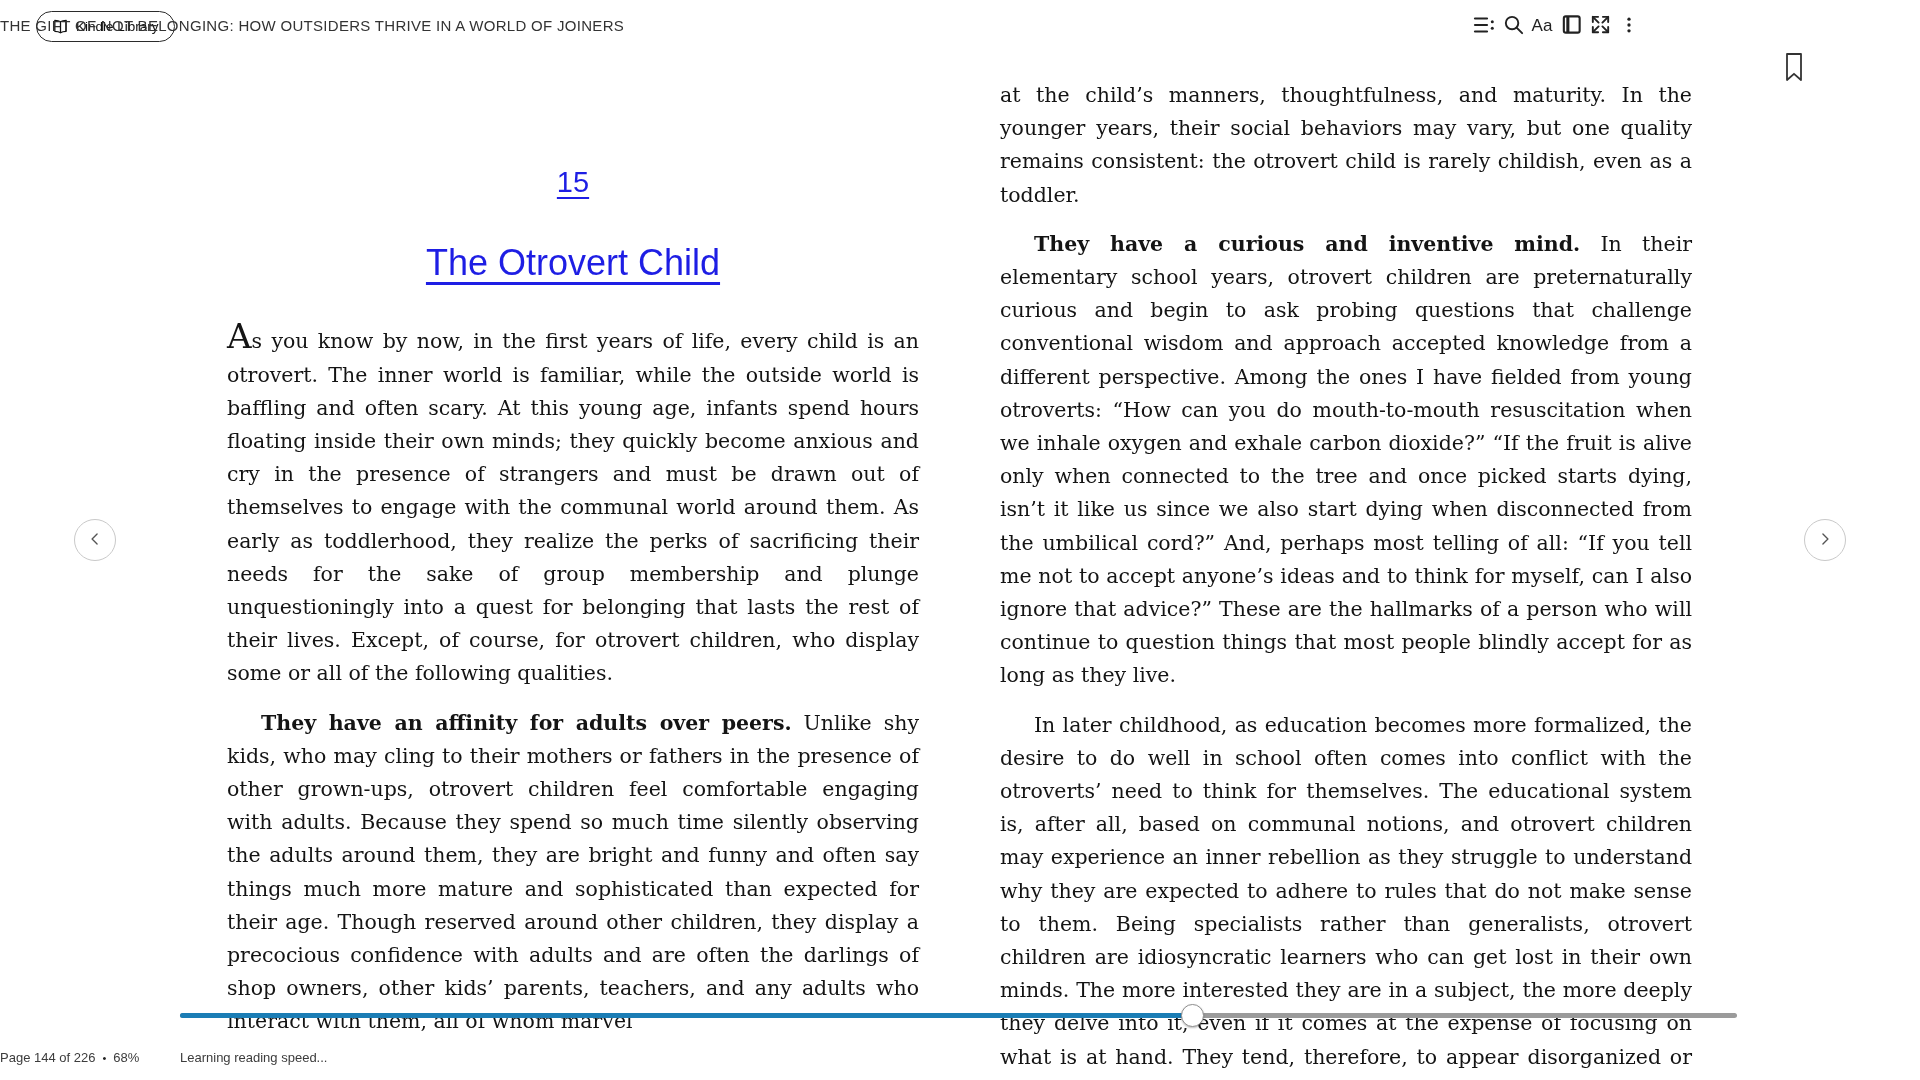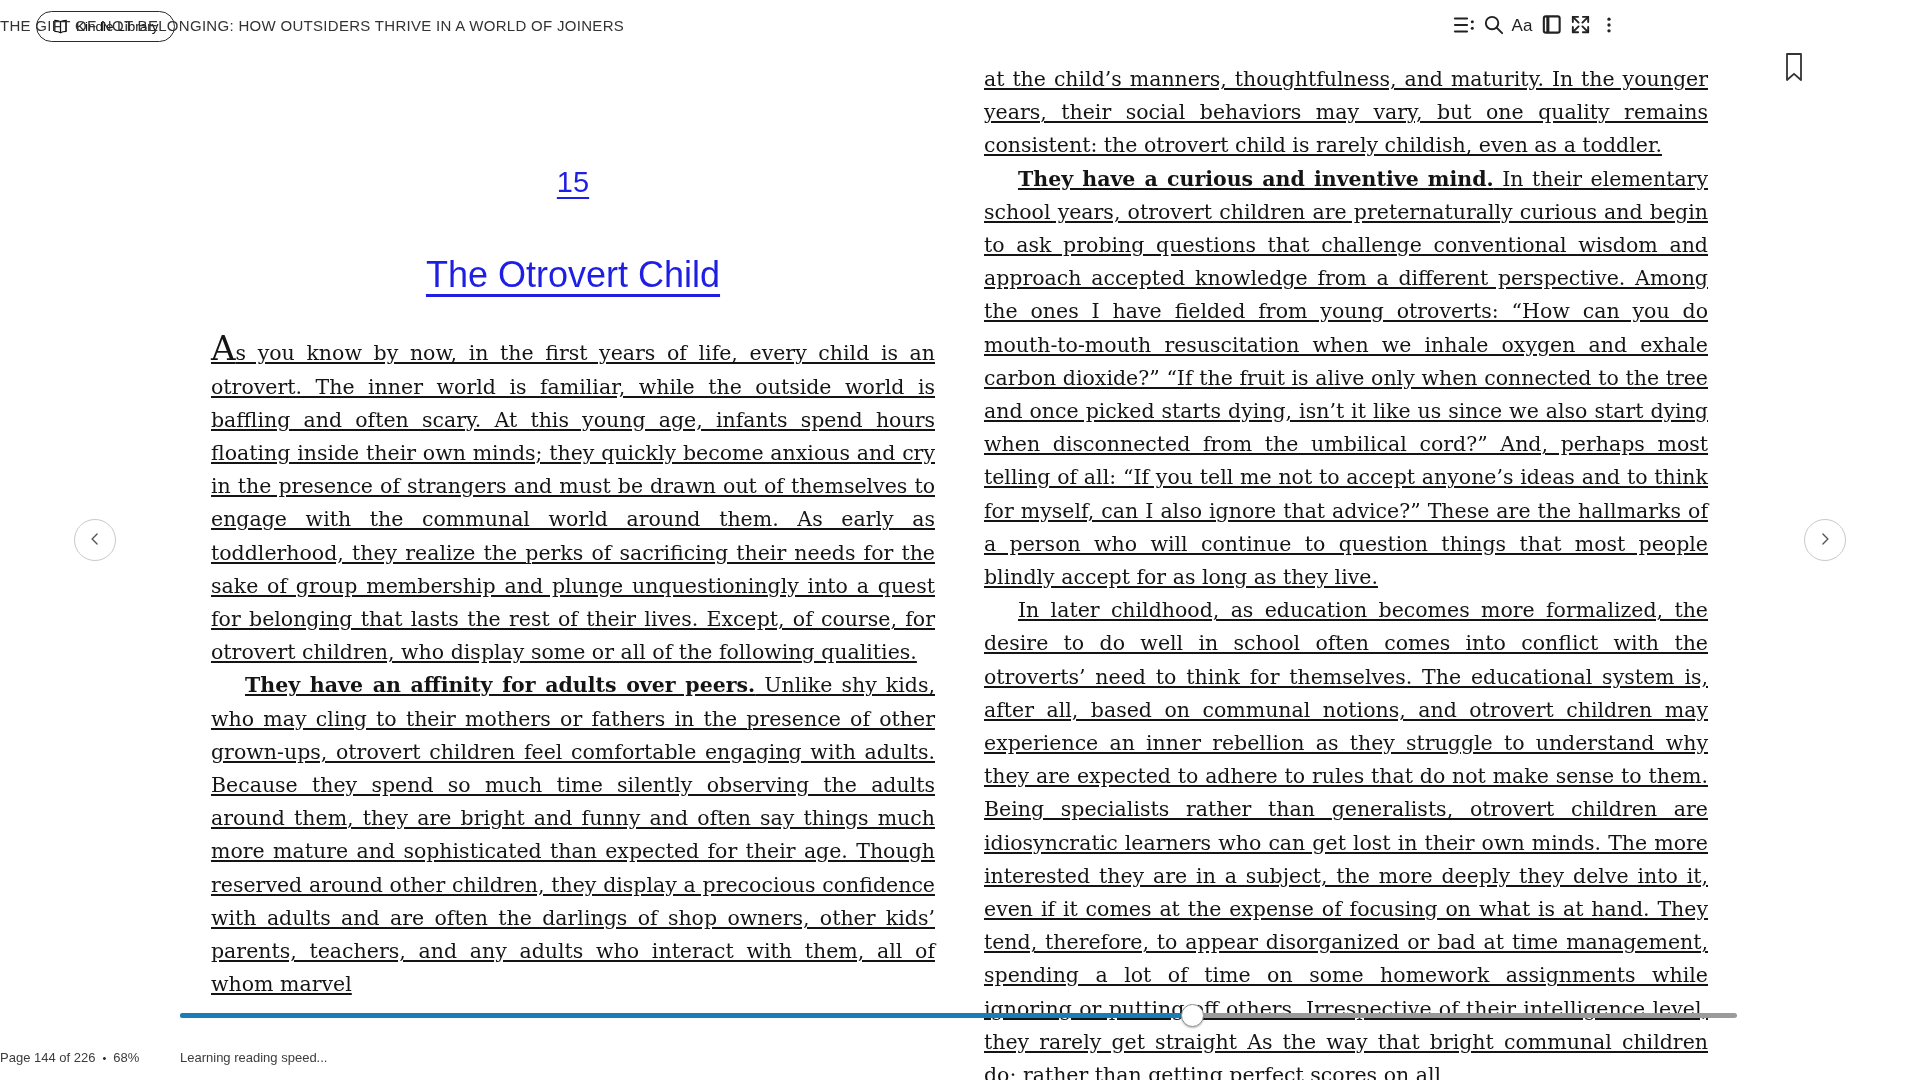--- a/index.html
+++ b/index.html
@@ -8,45 +8,45 @@
   .app { position:relative; width:1695px; height:1080px; background:#fff; }
 
   
   .topbar { position:absolute; top:0; left:0; right:0; height:52px; background:#fff; }
   .pill { position:absolute; left:36px; top:11px; height:31px; display:flex; align-items:center;
           gap:7px; padding:0 15px; border:1px solid #2b2b2b; border-radius:16px; background:#fff;
           font-size:13.5px; color:#111; cursor:pointer; font-family:"Liberation Sans",sans-serif; }
   .pill svg { display:block; }
   .book-title { position:absolute; left:0; right:0; top:17px; text-align:left;
                 font-size:15px; letter-spacing:.3px; color:#333; }
-  .tools { position:absolute; right:72px; top:12px; display:flex; align-items:center; gap:1px; }
+  .tools { position:absolute; right:52px; top:12px; display:flex; align-items:center; gap:1px; }
   .tool-btn { width:28px; height:28px; border:none; background:transparent; cursor:pointer;
               display:flex; align-items:center; justify-content:center; color:#222;
               font-family:"Liberation Sans",sans-serif; }
   .aa-glyph { font-size:17px; color:#222; }
   .bookmark-btn { position:absolute; left:1779px; top:50px; width:30px; height:36px; border:none;
                   background:transparent; cursor:pointer; }
 
   
   .page-area { position:absolute; top:52px; left:0; right:0; height:940px; }
   .col { position:absolute; width:724px; color:#141414;
          font-family:"DejaVu Serif","Liberation Serif",serif;
          font-size:20.5px; line-height:33.2px; text-align:justify; }
   .col.left  { left:211px; top:8px; }
   .col.right { left:984px; top:0; padding-top:11px; }
 
   .chapter-head { text-align:center; margin-top:106px; margin-bottom:40px; }
   .ch-num { display:inline-block; font-family:"Liberation Sans",sans-serif; font-size:29px;
             color:#1e1ee4; text-decoration:underline; text-underline-offset:5px;
             text-decoration-thickness:2px; cursor:pointer; }
-  .ch-title { display:block; margin-top:56px; font-family:"Liberation Sans",sans-serif;
+  .ch-title { display:block; margin-top:44px; font-family:"Liberation Sans",sans-serif;
               font-size:36px; color:#1e1ee4; text-decoration:underline;
               text-underline-offset:7px; text-decoration-thickness:2.5px; cursor:pointer; }
   .initial { font-size:34px; line-height:1; }
-  p.body-par { margin:0;text-decoration:underline; }
+  p.body-par { margin:16px; }
   p.indent { text-indent:34px; }
   .lead { font-weight:bold; }
 
   
   .nav-btn { position:absolute; width:42px; height:42px; border-radius:50%;
              border:1px solid #c9c9c9; background:#fff; cursor:pointer;
              display:flex; align-items:center; justify-content:center; }
   .nav-btn.prev { left:74px;  top:519px; }
   .nav-btn.next { left:1804px; top:519px; }
 

